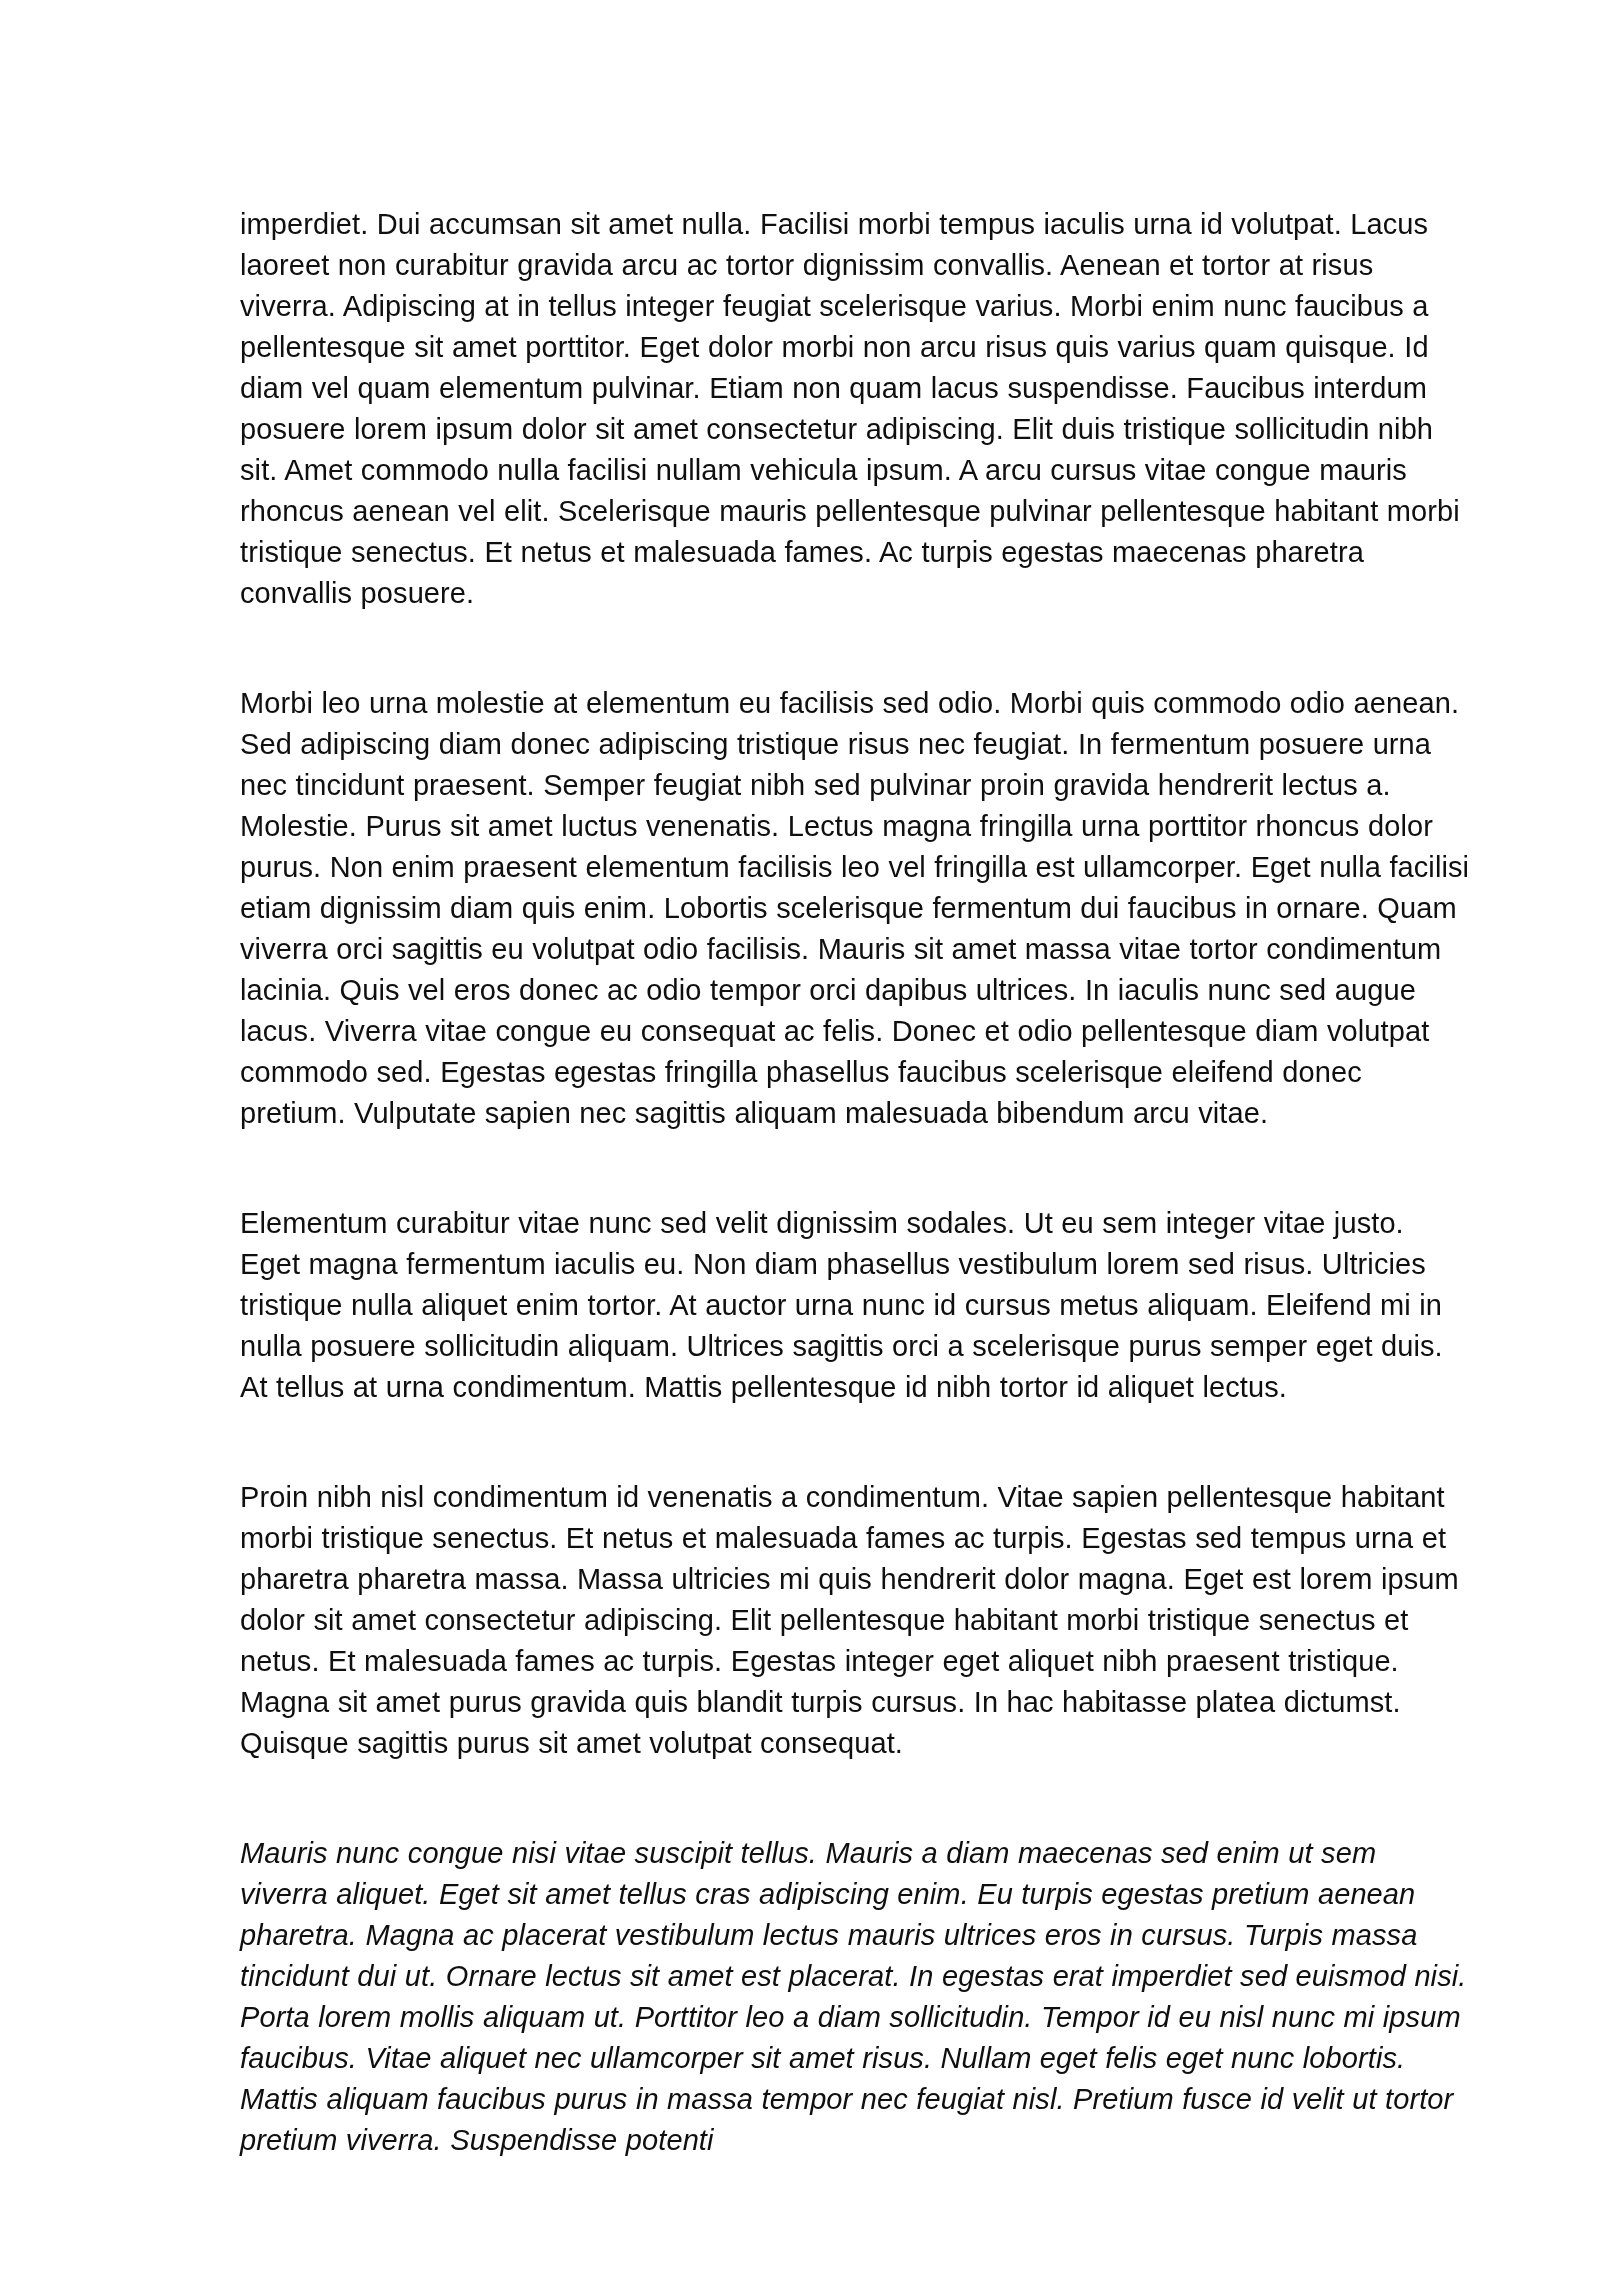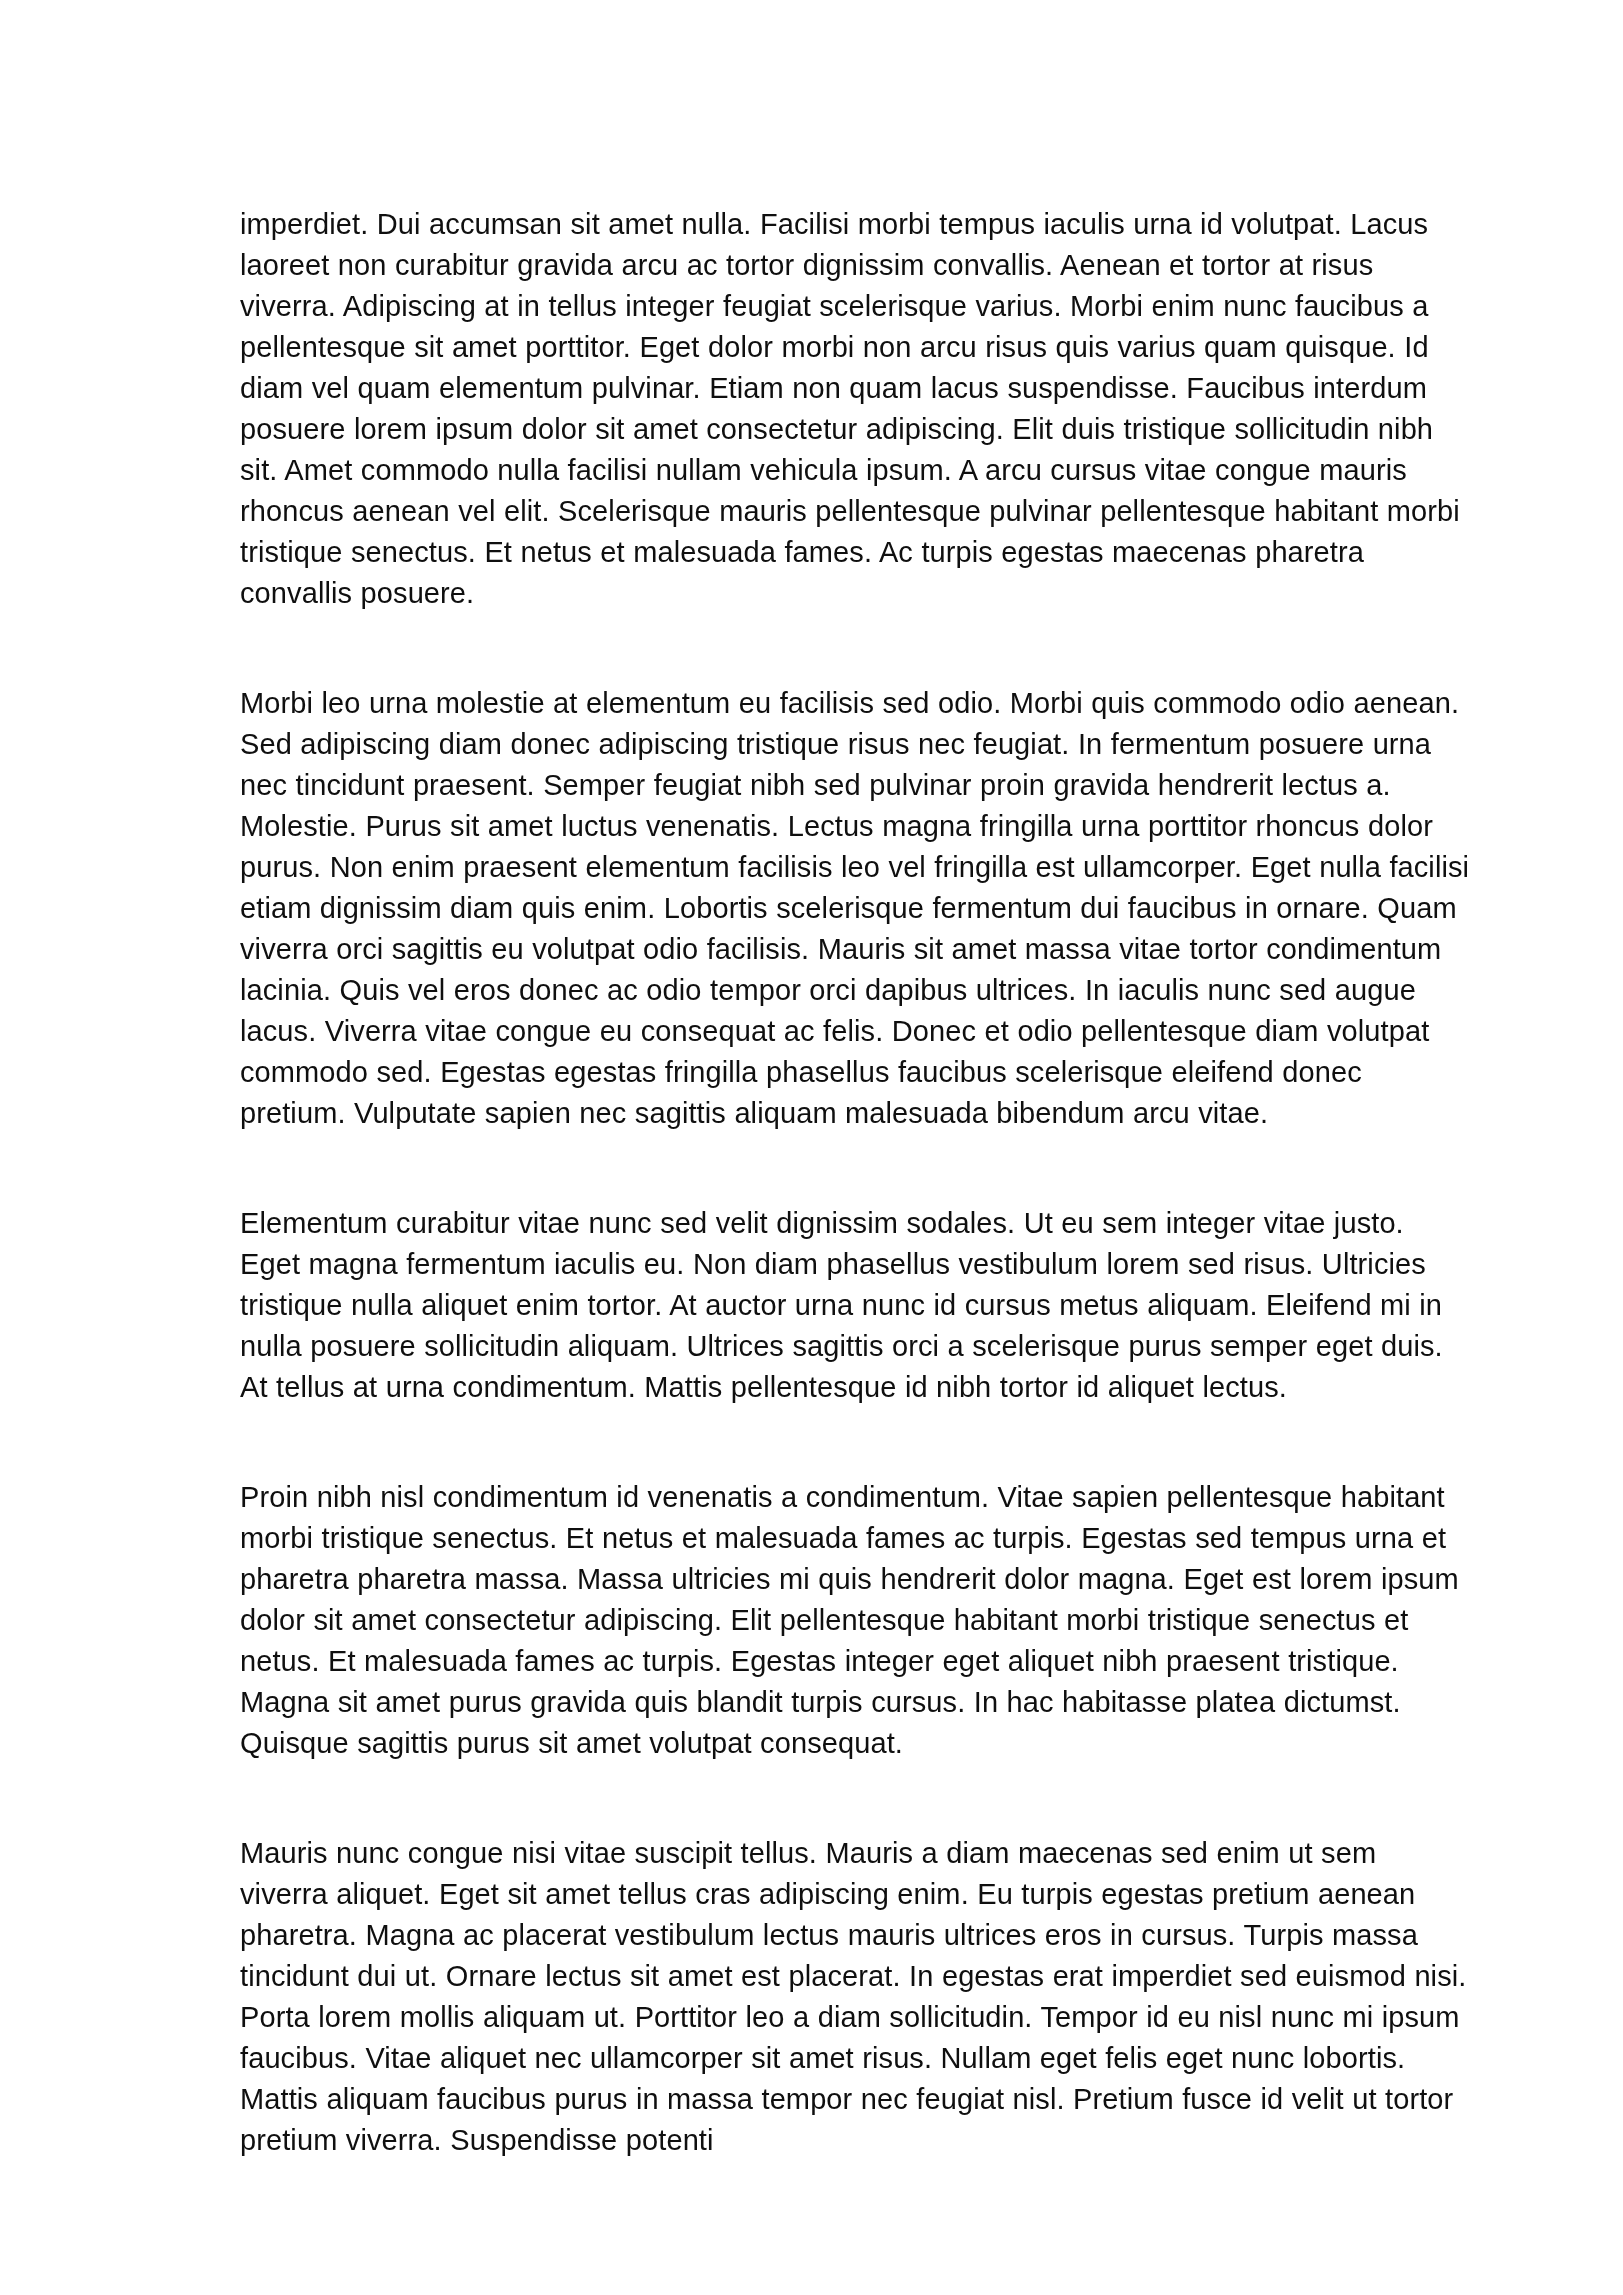--- a/index.html
+++ b/index.html
@@ -25,20 +25,21 @@
     margin: 0 0 69px 0;
     font-size: 29px;
     line-height: 41px;
     color: #0f0f0f;
     letter-spacing: 0.1px;
     word-spacing: 0.3px;
     text-align: left;
   }
   .para:last-child {
     margin-bottom: 0;
+    font-style: italic;
   }
 </style>
 </head>
 <body>
 
 <div class="page">
   <div class="doc-body">
     <p class="para">imperdiet. Dui accumsan sit amet nulla. Facilisi morbi tempus iaculis urna id volutpat. Lacus laoreet non curabitur gravida arcu ac tortor dignissim convallis. Aenean et tortor at risus viverra. Adipiscing at in tellus integer feugiat scelerisque varius. Morbi enim nunc faucibus a pellentesque sit amet porttitor. Eget dolor morbi non arcu risus quis varius quam quisque. Id diam vel quam elementum pulvinar. Etiam non quam lacus suspendisse. Faucibus interdum posuere lorem ipsum dolor sit amet consectetur adipiscing. Elit duis tristique sollicitudin nibh sit. Amet commodo nulla facilisi nullam vehicula ipsum. A arcu cursus vitae congue mauris rhoncus aenean vel elit. Scelerisque mauris pellentesque pulvinar pellentesque habitant morbi tristique senectus. Et netus et malesuada fames. Ac turpis egestas maecenas pharetra convallis posuere.</p>
     <p class="para">Morbi leo urna molestie at elementum eu facilisis sed odio. Morbi quis commodo odio aenean. Sed adipiscing diam donec adipiscing tristique risus nec feugiat. In fermentum posuere urna nec tincidunt praesent. Semper feugiat nibh sed pulvinar proin gravida hendrerit lectus a. Molestie. Purus sit amet luctus venenatis. Lectus magna fringilla urna porttitor rhoncus dolor purus. Non enim praesent elementum facilisis leo vel fringilla est ullamcorper. Eget nulla facilisi etiam dignissim diam quis enim. Lobortis scelerisque fermentum dui faucibus in ornare. Quam viverra orci sagittis eu volutpat odio facilisis. Mauris sit amet massa vitae tortor condimentum lacinia. Quis vel eros donec ac odio tempor orci dapibus ultrices. In iaculis nunc sed augue lacus. Viverra vitae congue eu consequat ac felis. Donec et odio pellentesque diam volutpat commodo sed. Egestas egestas fringilla phasellus faucibus scelerisque eleifend donec pretium. Vulputate sapien nec sagittis aliquam malesuada bibendum arcu vitae.</p>
     <p class="para">Elementum curabitur vitae nunc sed velit dignissim sodales. Ut eu sem integer vitae justo. Eget magna fermentum iaculis eu. Non diam phasellus vestibulum lorem sed risus. Ultricies tristique nulla aliquet enim tortor. At auctor urna nunc id cursus metus aliquam. Eleifend mi in nulla posuere sollicitudin aliquam. Ultrices sagittis orci a scelerisque purus semper eget duis. At tellus at urna condimentum. Mattis pellentesque id nibh tortor id aliquet lectus.</p>

